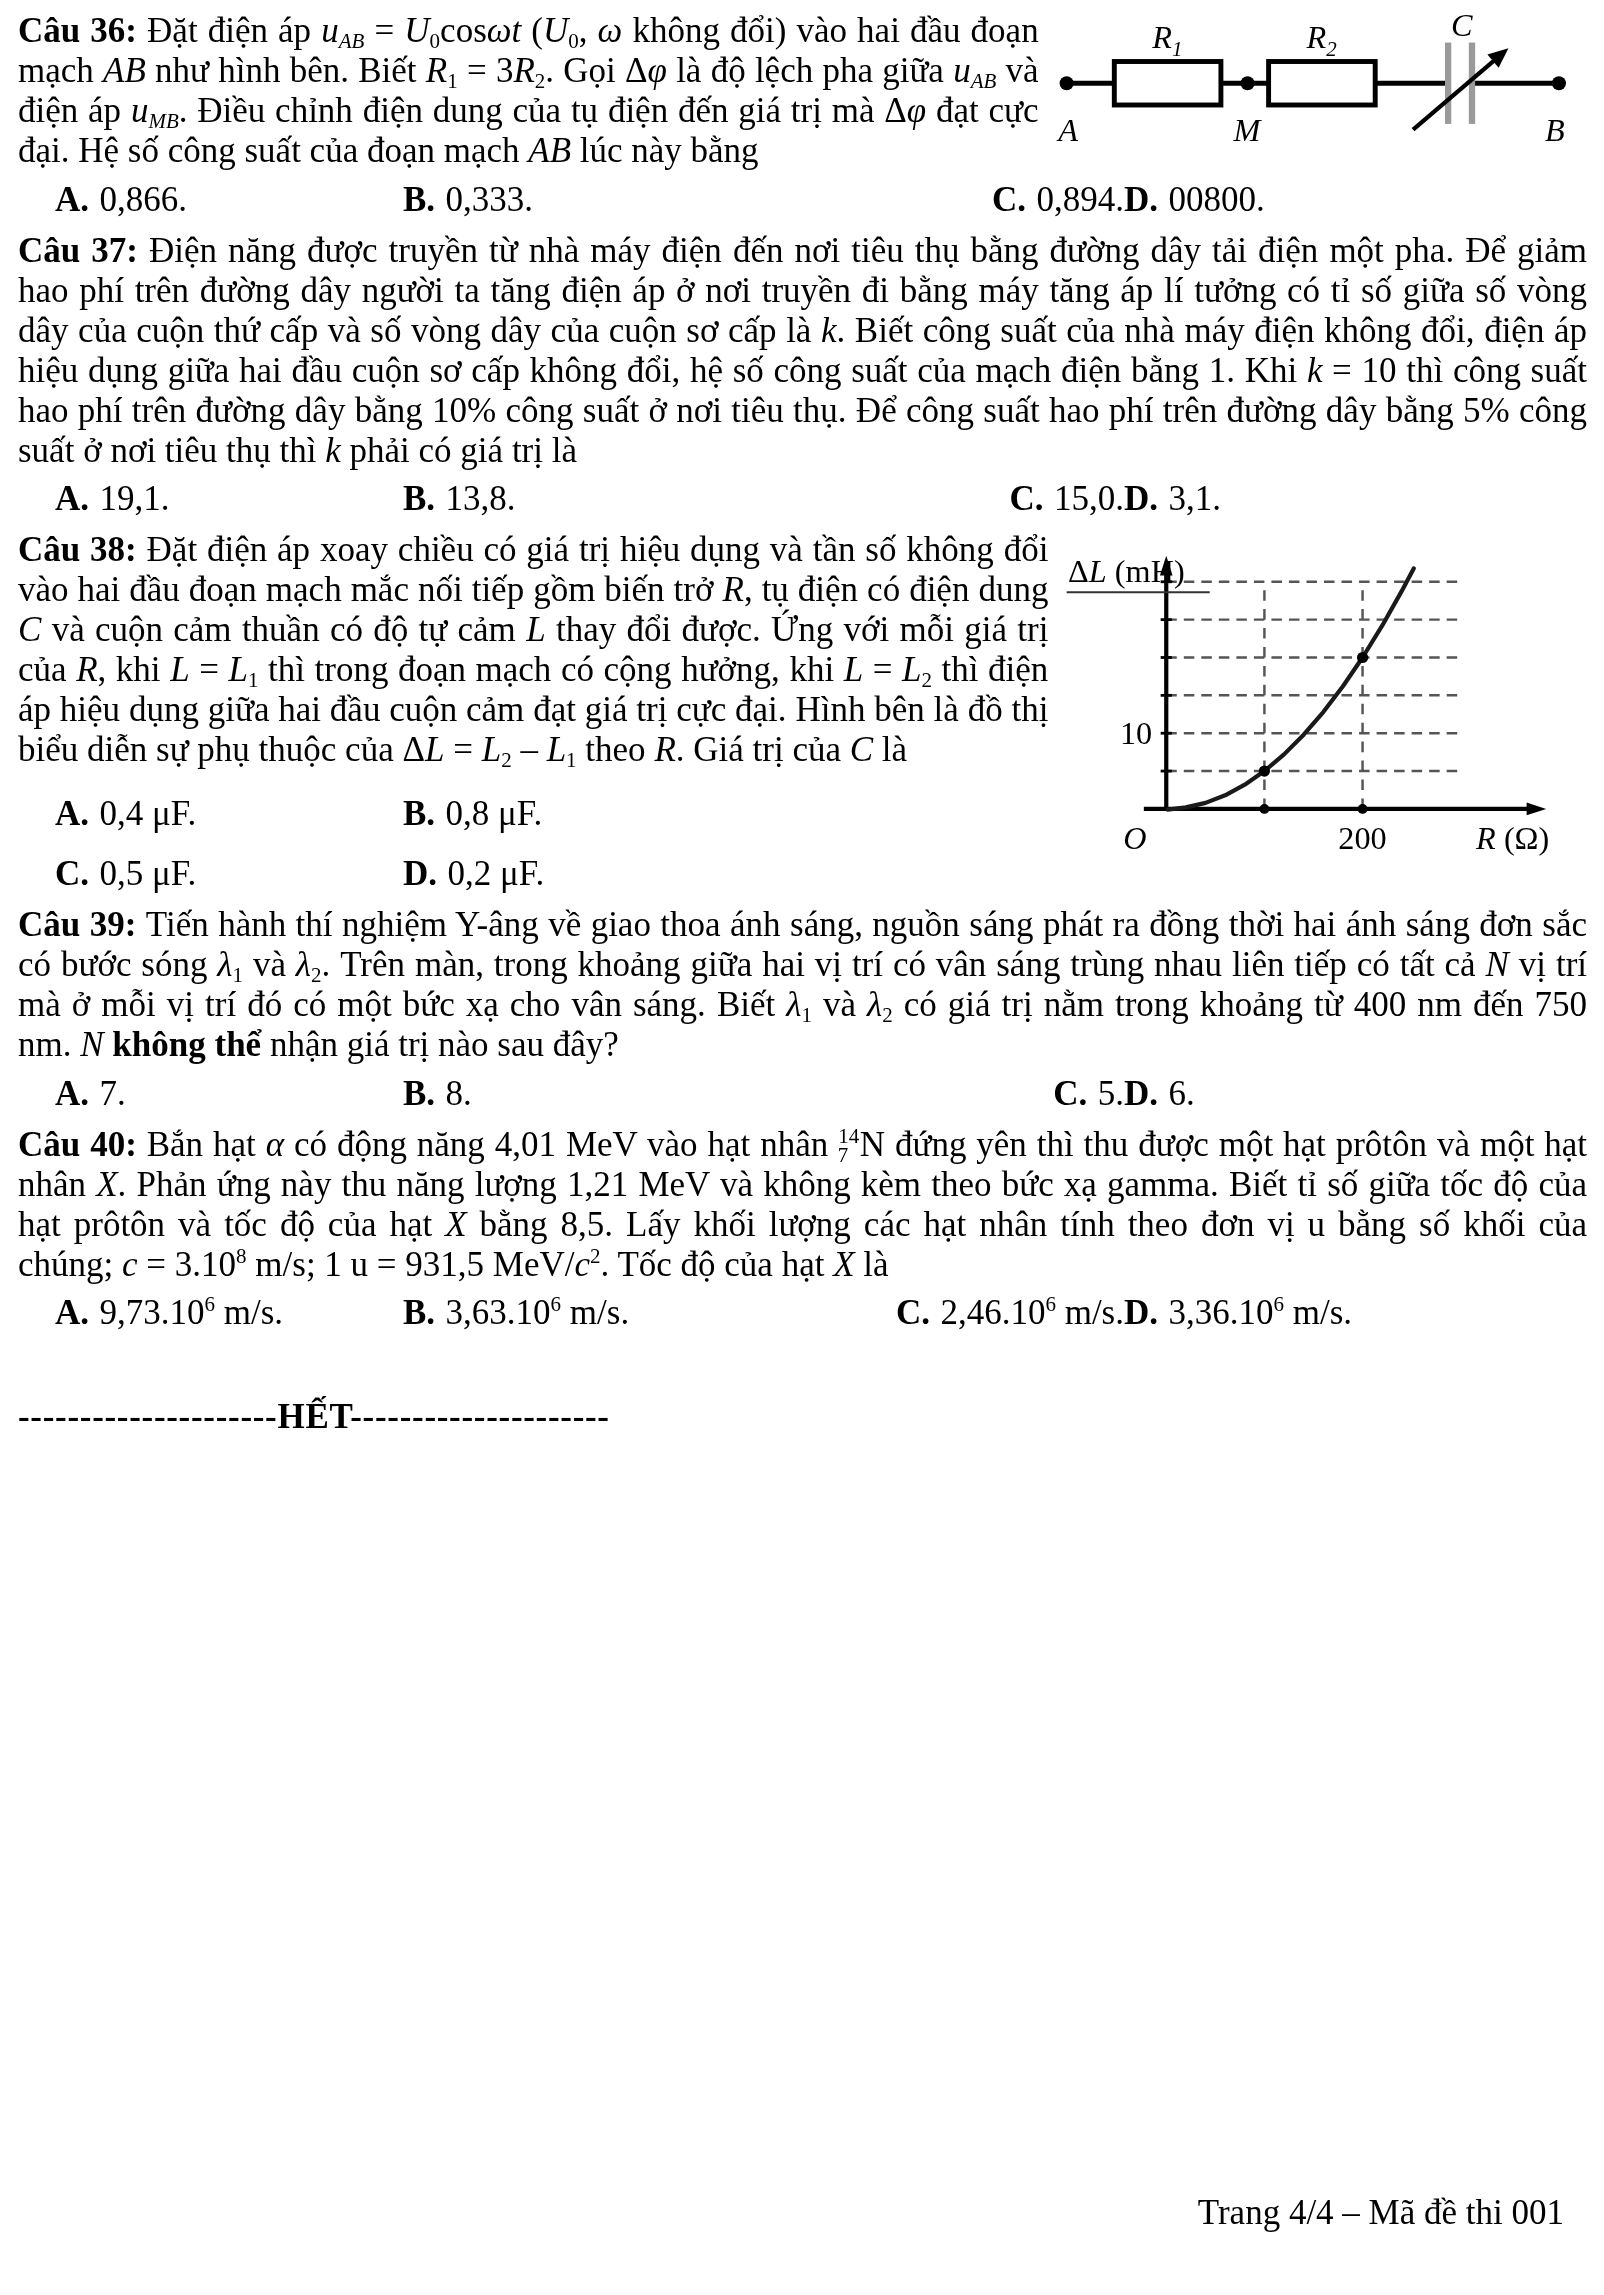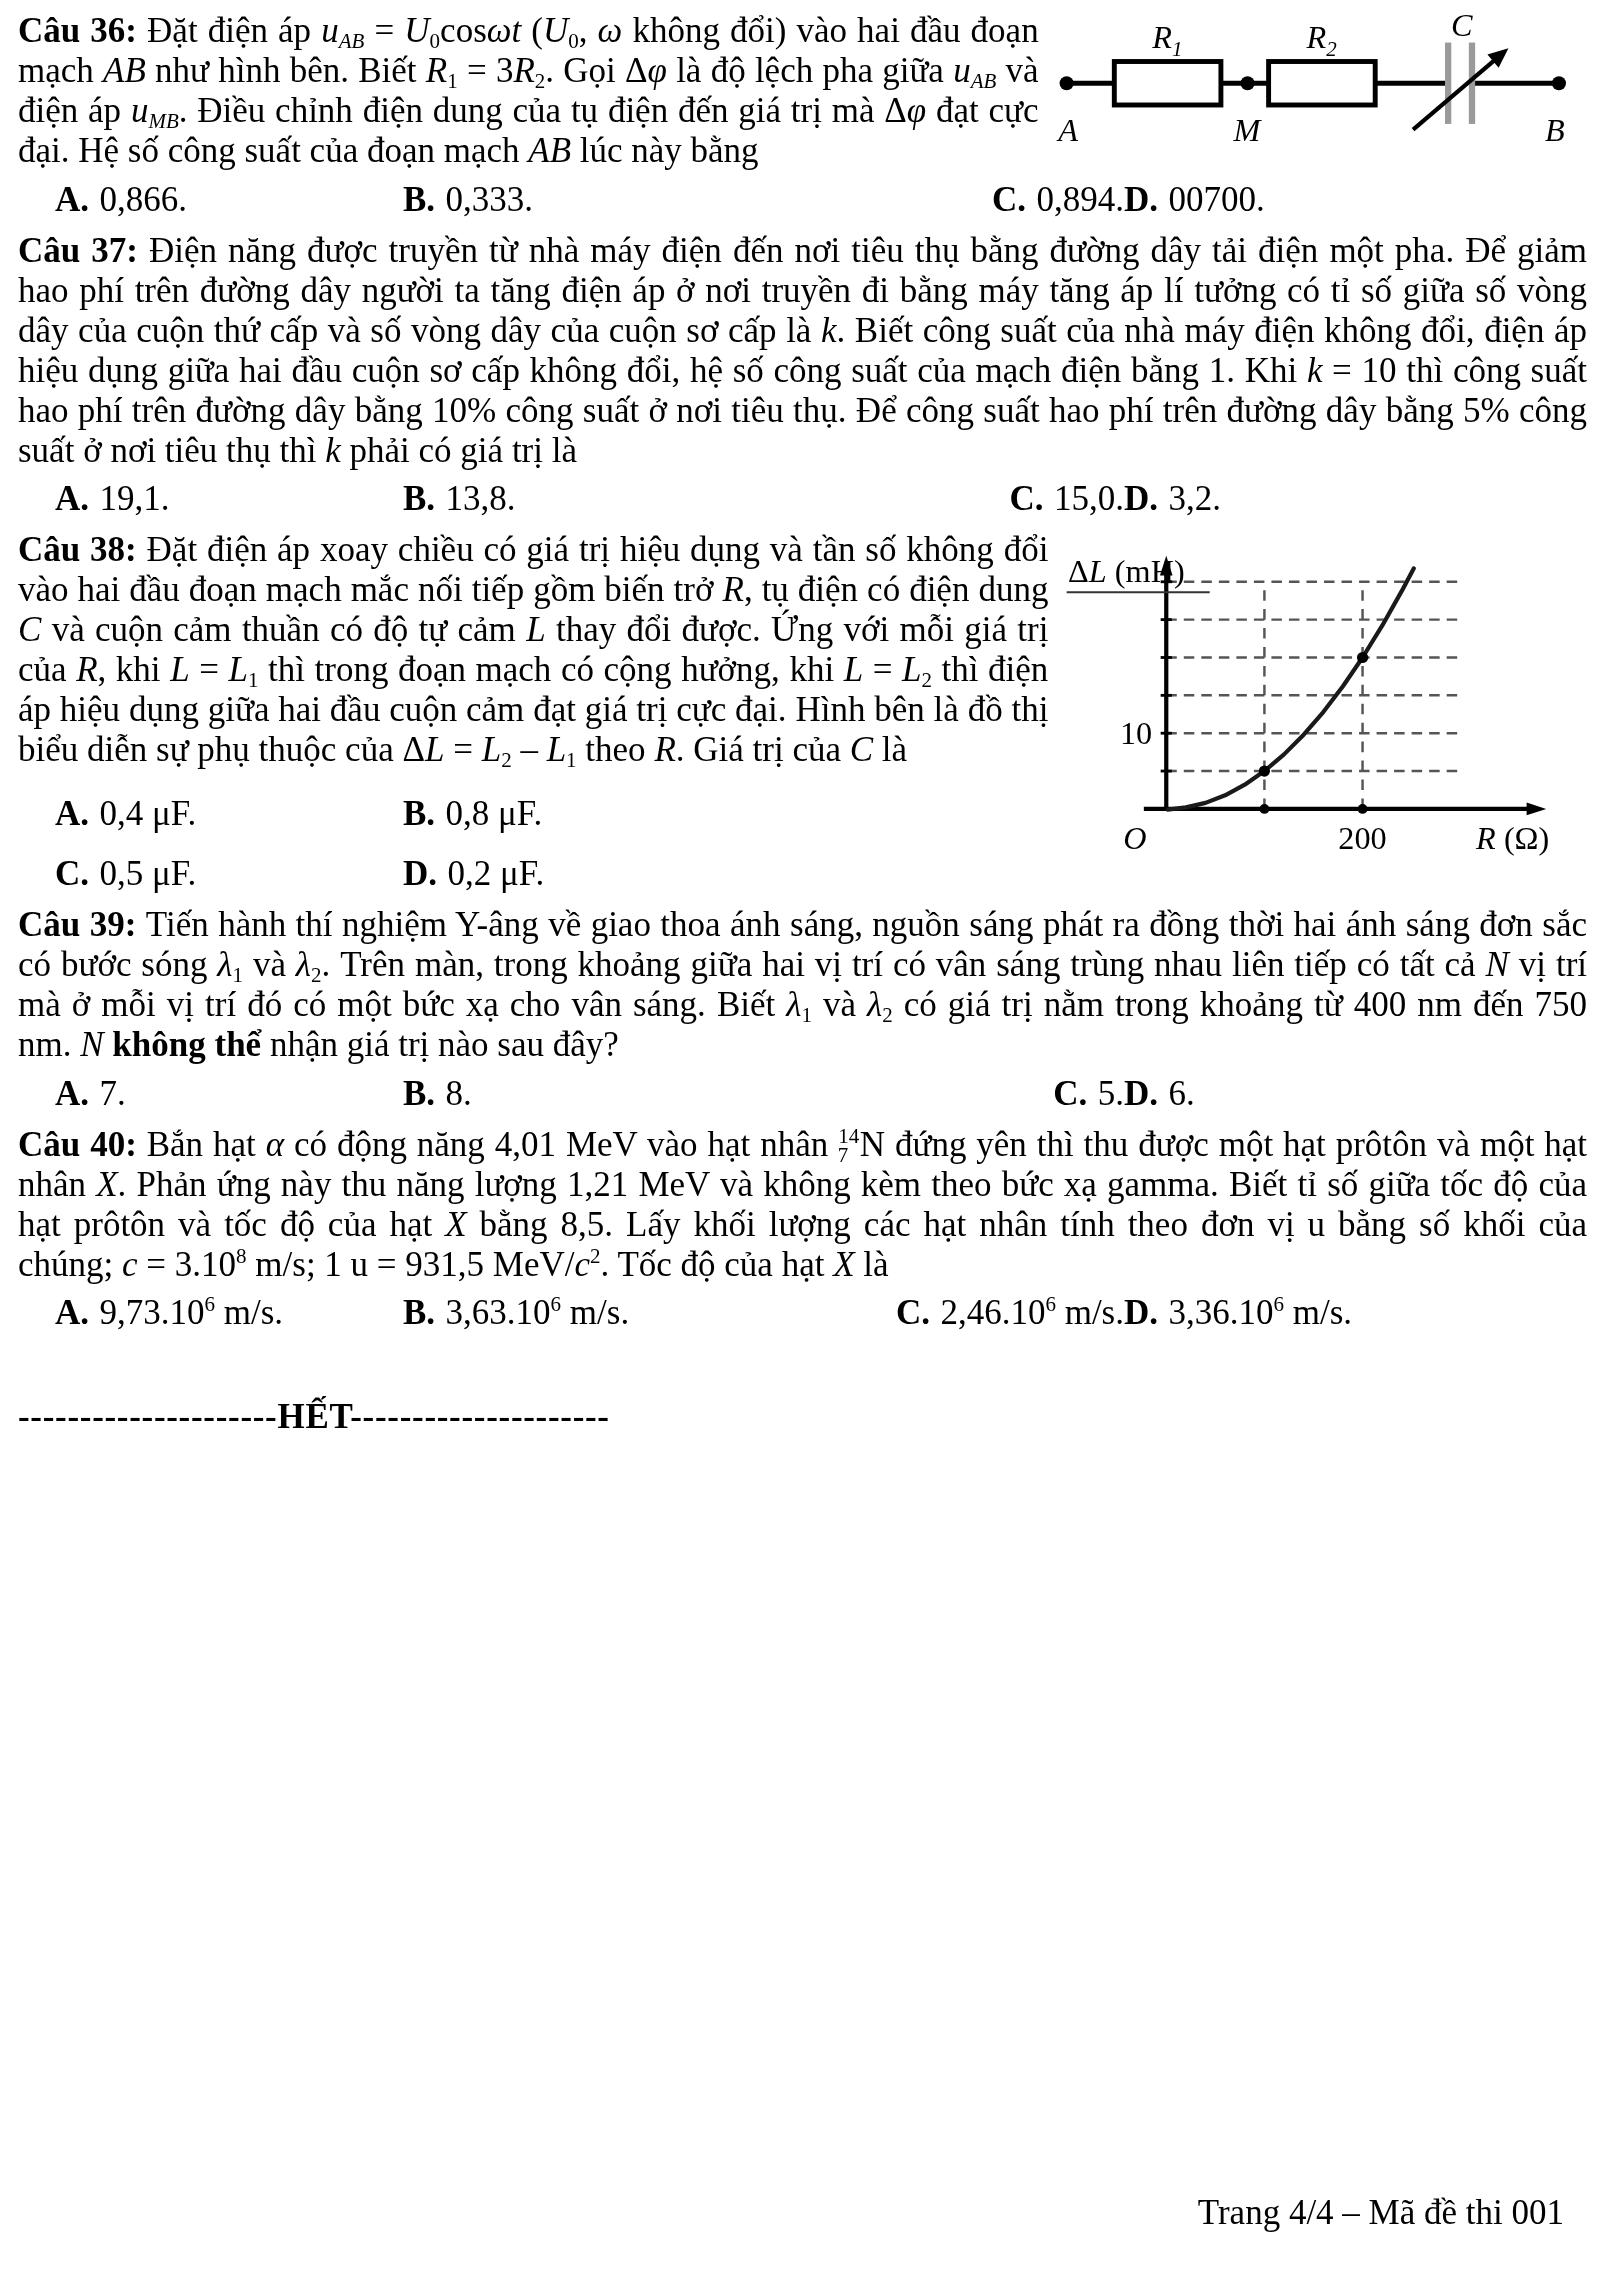--- a/index.html
+++ b/index.html
@@ -62,28 +62,28 @@
         <text x="140" y="50" font-size="46" font-style="italic"><tspan>R</tspan><tspan dy="11" font-size="30">1</tspan></text>
         <text x="360" y="50" font-size="46" font-style="italic"><tspan>R</tspan><tspan dy="11" font-size="30">2</tspan></text>
         <text x="566" y="32" font-size="46" font-style="italic">C</text>
         <text x="6" y="182" font-size="46" font-style="italic">A</text>
         <text x="256" y="182" font-size="46" font-style="italic">M</text>
         <text x="700" y="182" font-size="46" font-style="italic">B</text>
       </svg>
     </div>
     <p class="qtext"><span class="b">Câu 36: </span><span>Đặt điện áp </span><span class="i">u</span><span class="i sub">AB</span><span> = </span><span class="i">U</span><span class="sub">0</span><span>cos</span><span class="i">ωt</span><span> (</span><span class="i">U</span><span class="sub">0</span><span>, </span><span class="i">ω</span><span> không đổi) vào hai đầu đoạn mạch </span><span class="i">AB</span><span> như hình bên. Biết </span><span class="i">R</span><span class="sub">1</span><span> = 3</span><span class="i">R</span><span class="sub">2</span><span>. Gọi Δ</span><span class="i">φ</span><span> là độ lệch pha giữa </span><span class="i">u</span><span class="i sub">AB</span><span> và điện áp </span><span class="i">u</span><span class="i sub">MB</span><span>. Điều chỉnh điện dung của tụ điện đến giá trị mà Δ</span><span class="i">φ</span><span> đạt cực đại. Hệ số công suất của đoạn mạch </span><span class="i">AB</span><span> lúc này bằng</span></p>
     <div class="opts">
-      <span class="opt w1"><span class="ol">A.</span><span><span>0,866.</span></span></span><span class="opt w2"><span class="ol">B.</span><span><span>0,333.</span></span></span><span class="opt w3"><span class="ol">C.</span><span><span>0,894.</span></span></span><span class="opt"><span class="ol">D.</span><span><span>00700.</span></span></span>
+      <span class="opt w1"><span class="ol">A.</span><span><span>0,866.</span></span></span><span class="opt w2"><span class="ol">B.</span><span><span>0,333.</span></span></span><span class="opt w3"><span class="ol">C.</span><span><span>0,894.</span></span></span><span class="opt"><span class="ol">D.</span><span><span>00800.</span></span></span>
     </div>
   </div>
 
   <div class="question">
     <p class="qtext"><span class="b">Câu 37: </span><span>Điện năng được truyền từ nhà máy điện đến nơi tiêu thụ bằng đường dây tải điện một pha. Để giảm hao phí trên đường dây người ta tăng điện áp ở nơi truyền đi bằng máy tăng áp lí tưởng có tỉ số giữa số vòng dây của cuộn thứ cấp và số vòng dây của cuộn sơ cấp là </span><span class="i">k</span><span>. Biết công suất của nhà máy điện không đổi, điện áp hiệu dụng giữa hai đầu cuộn sơ cấp không đổi, hệ số công suất của mạch điện bằng 1. Khi </span><span class="i">k</span><span> = 10 thì công suất hao phí trên đường dây bằng 10% công suất ở nơi tiêu thụ. Để công suất hao phí trên đường dây bằng 5% công suất ở nơi tiêu thụ thì </span><span class="i">k</span><span> phải có giá trị là</span></p>
     <div class="opts">
-      <span class="opt w1"><span class="ol">A.</span><span><span>19,1.</span></span></span><span class="opt w2"><span class="ol">B.</span><span><span>13,8.</span></span></span><span class="opt w3"><span class="ol">C.</span><span><span>15,0.</span></span></span><span class="opt"><span class="ol">D.</span><span><span>3,2.</span></span></span>
+      <span class="opt w1"><span class="ol">A.</span><span><span>19,1.</span></span></span><span class="opt w2"><span class="ol">B.</span><span><span>13,8.</span></span></span><span class="opt w3"><span class="ol">C.</span><span><span>15,0.</span></span></span><span class="opt"><span class="ol">D.</span><span><span>3,1.</span></span></span>
     </div>
   </div>
 
   <div class="question">
     <div class="figure fig38">
       <svg width="526" height="333" viewBox="0 0 750 475" style="font-size:50px">
 
         <g stroke="#555" stroke-width="3.5" stroke-dasharray="15 10">
           <line x1="150" y1="71" x2="570" y2="71"></line>
           <line x1="150" y1="125" x2="570" y2="125"></line>

